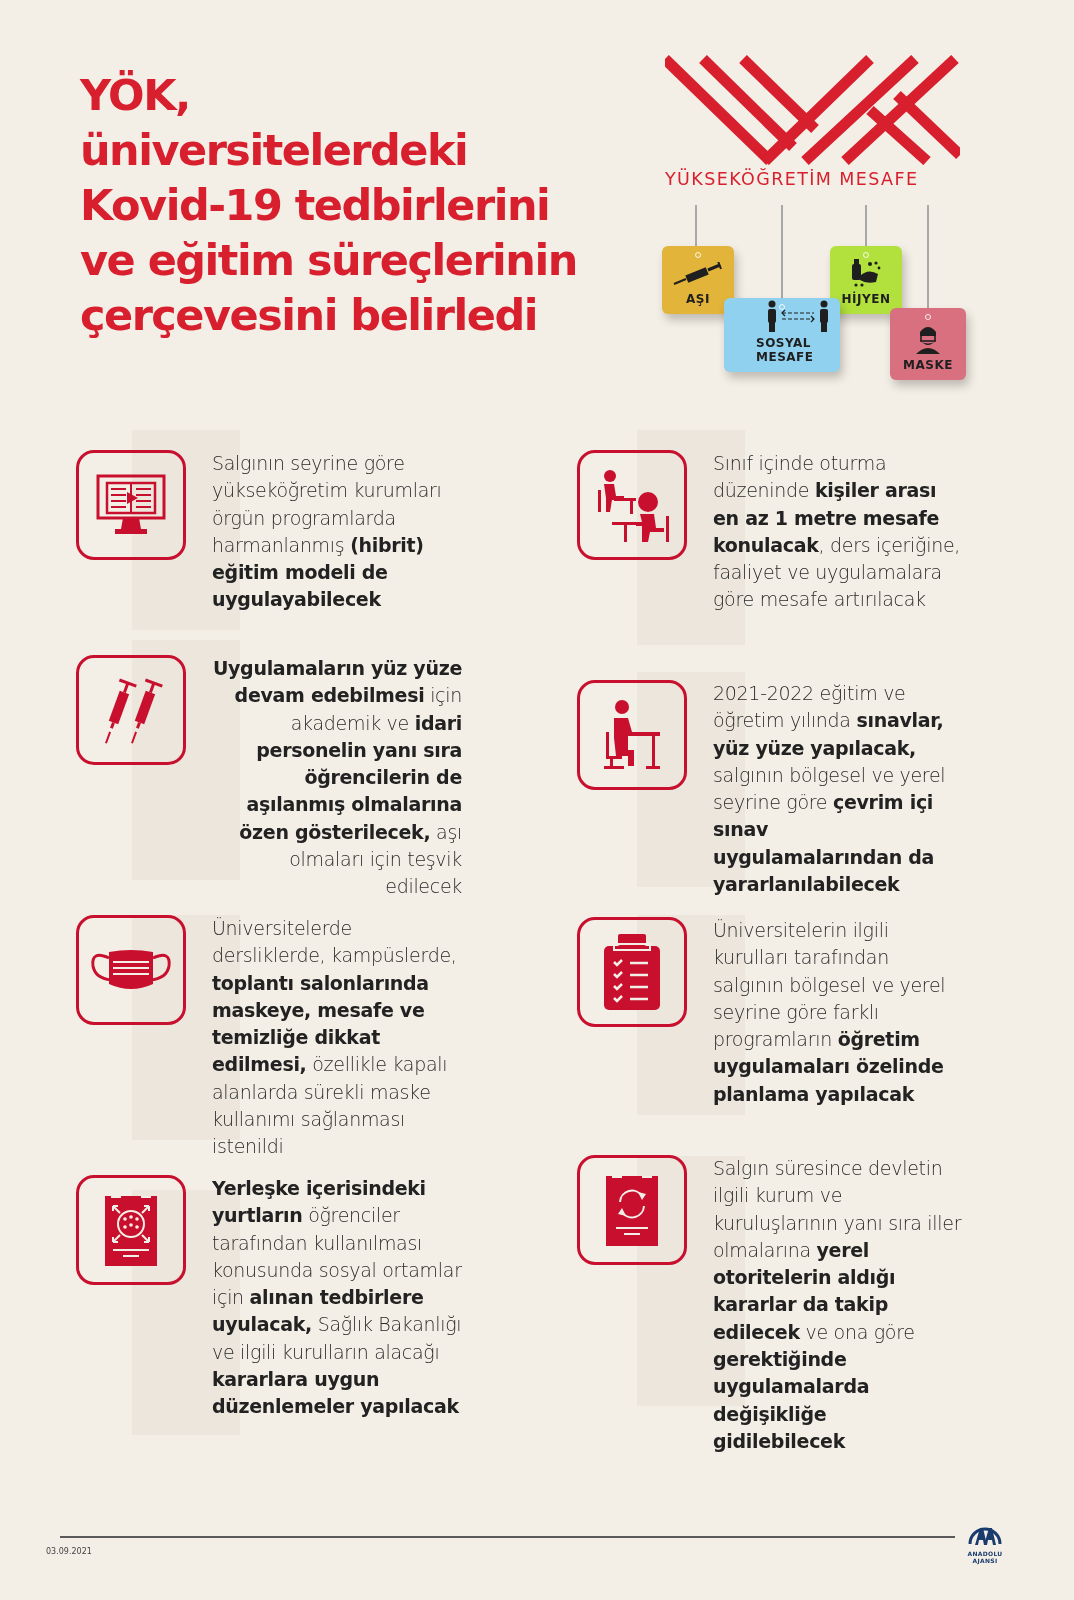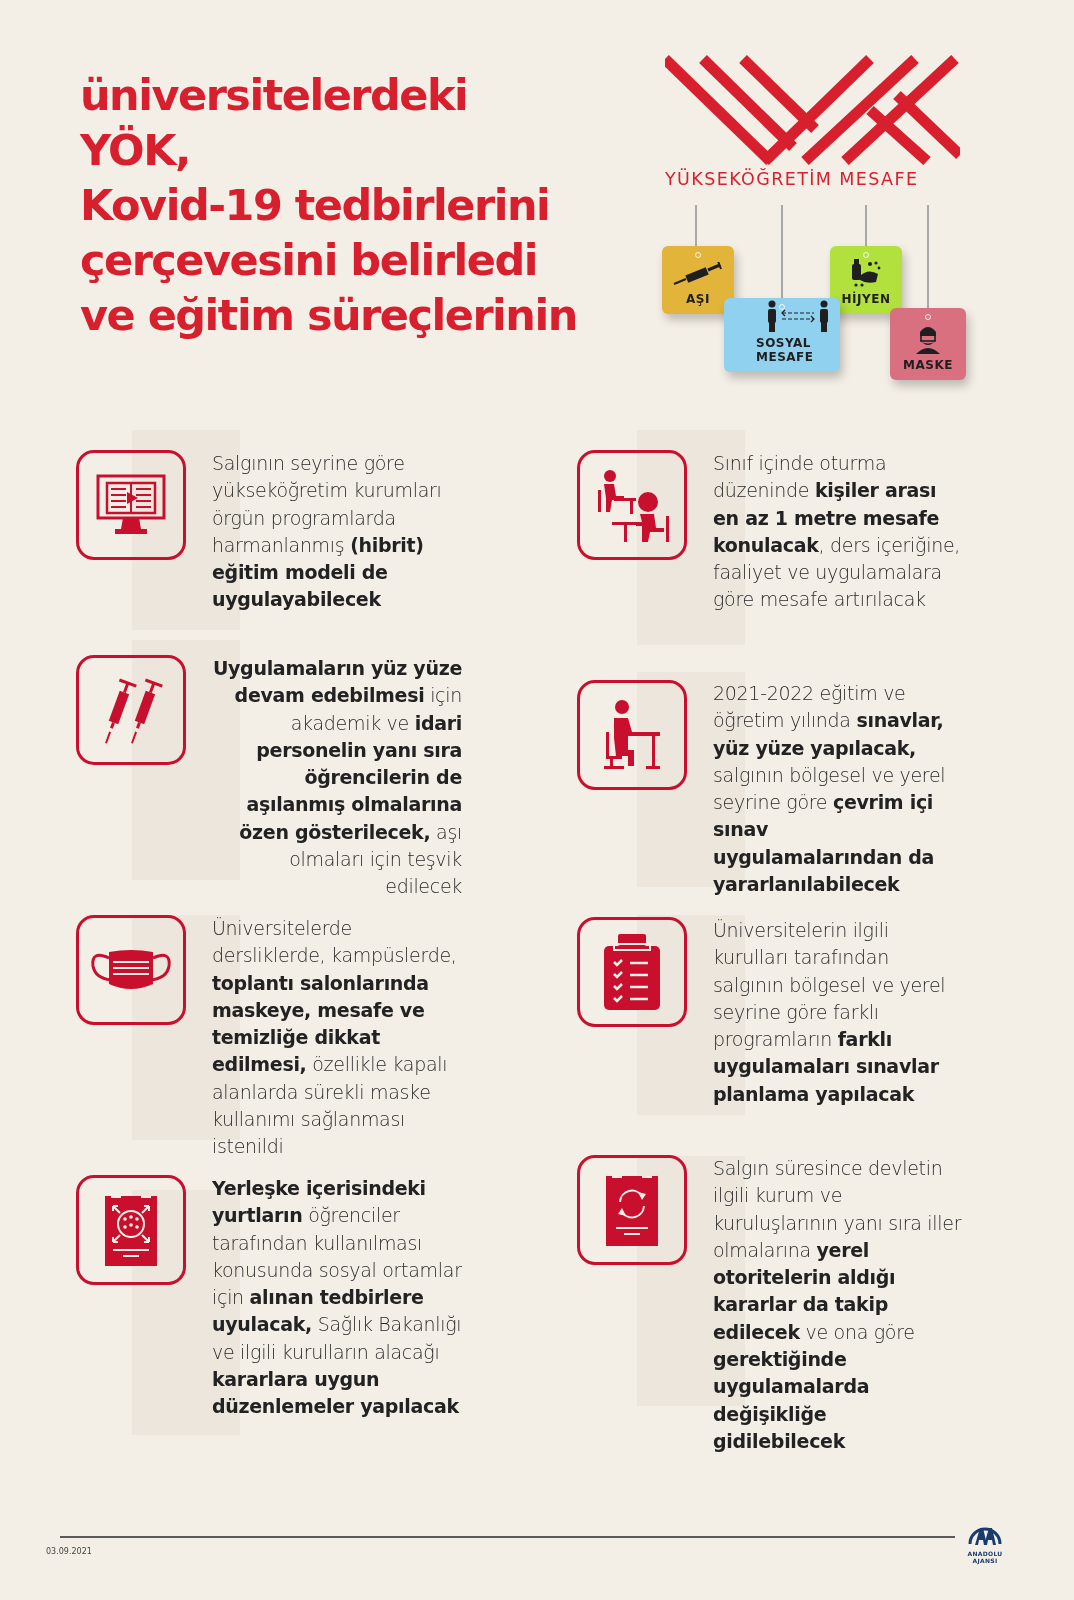--- a/index.html
+++ b/index.html
@@ -58,25 +58,25 @@
 
     .footer-line { position: absolute; left: 60px; top: 1536px; width: 895px; height: 2px; background: #5a5a5a; }
     .footer-date { position: absolute; left: 46px; top: 1547px; font-size: 8px; color: #444; font-family: "DejaVu Sans", sans-serif; }
     .aa-logo { position: absolute; left: 955px; top: 1518px; width: 60px; text-align: center; }
     .aa-name { font-size: 6px; color: #1a3b6e; font-weight: bold; font-family: "DejaVu Sans", sans-serif; letter-spacing: 0.3px; }
   </style>
 </head>
 <body>
 
 <div class="title">
+  <span>YÖK,</span>
   <span>üniversitelerdeki</span>
-  <span>YÖK,</span>
   <span>Kovid-19 tedbirlerini</span>
+  <span>ve eğitim süreçlerinin</span>
   <span>çerçevesini belirledi</span>
-  <span>ve eğitim süreçlerinin</span>
 </div>
 
 <div class="logo">
   <svg width="295" height="110" viewBox="0 0 295 110">
     <g stroke="#d71f2e" stroke-width="11" fill="none">
       <line x1="0" y1="4" x2="105" y2="106"></line>
       <line x1="38" y1="4" x2="128" y2="92"></line>
       <line x1="78" y1="4" x2="150" y2="74"></line>
       <line x1="205" y1="4" x2="100" y2="106"></line>
       <line x1="250" y1="4" x2="140" y2="106"></line>
@@ -291,21 +291,21 @@
         <path d="M12 42 l3 3 l5 -5"></path>
           <line x1="28" y1="43" x2="46" y2="43"></line>
         <path d="M12 54 l3 3 l5 -5"></path>
           <line x1="28" y1="55" x2="46" y2="55"></line>
         <path d="M12 66 l3 3 l5 -5"></path>
           <line x1="28" y1="67" x2="46" y2="67"></line>
       </g>
     </svg>
   </div>
   <div class="item-text">
-    <span>Üniversitelerin ilgili kurulları tarafından salgının bölgesel ve yerel seyrine göre farklı programların </span><b>farklı uygulamaları sınavlar planlama yapılacak</b>
+    <span>Üniversitelerin ilgili kurulları tarafından salgının bölgesel ve yerel seyrine göre farklı programların </span><b>öğretim uygulamaları özelinde planlama yapılacak</b>
   </div>
 </div>
 
 <div class="item" style="left:76px; top:1175px;">
   <div class="icon-box">
     <svg width="56" height="76" viewBox="0 0 56 76">
       <rect x="2" y="4" width="52" height="70" fill="#c8102e"></rect>
       <g stroke="#f4efe6" stroke-width="2" fill="none">
         <line x1="8" y1="5" x2="18" y2="5"></line>
           <line x1="38" y1="5" x2="48" y2="5"></line>

